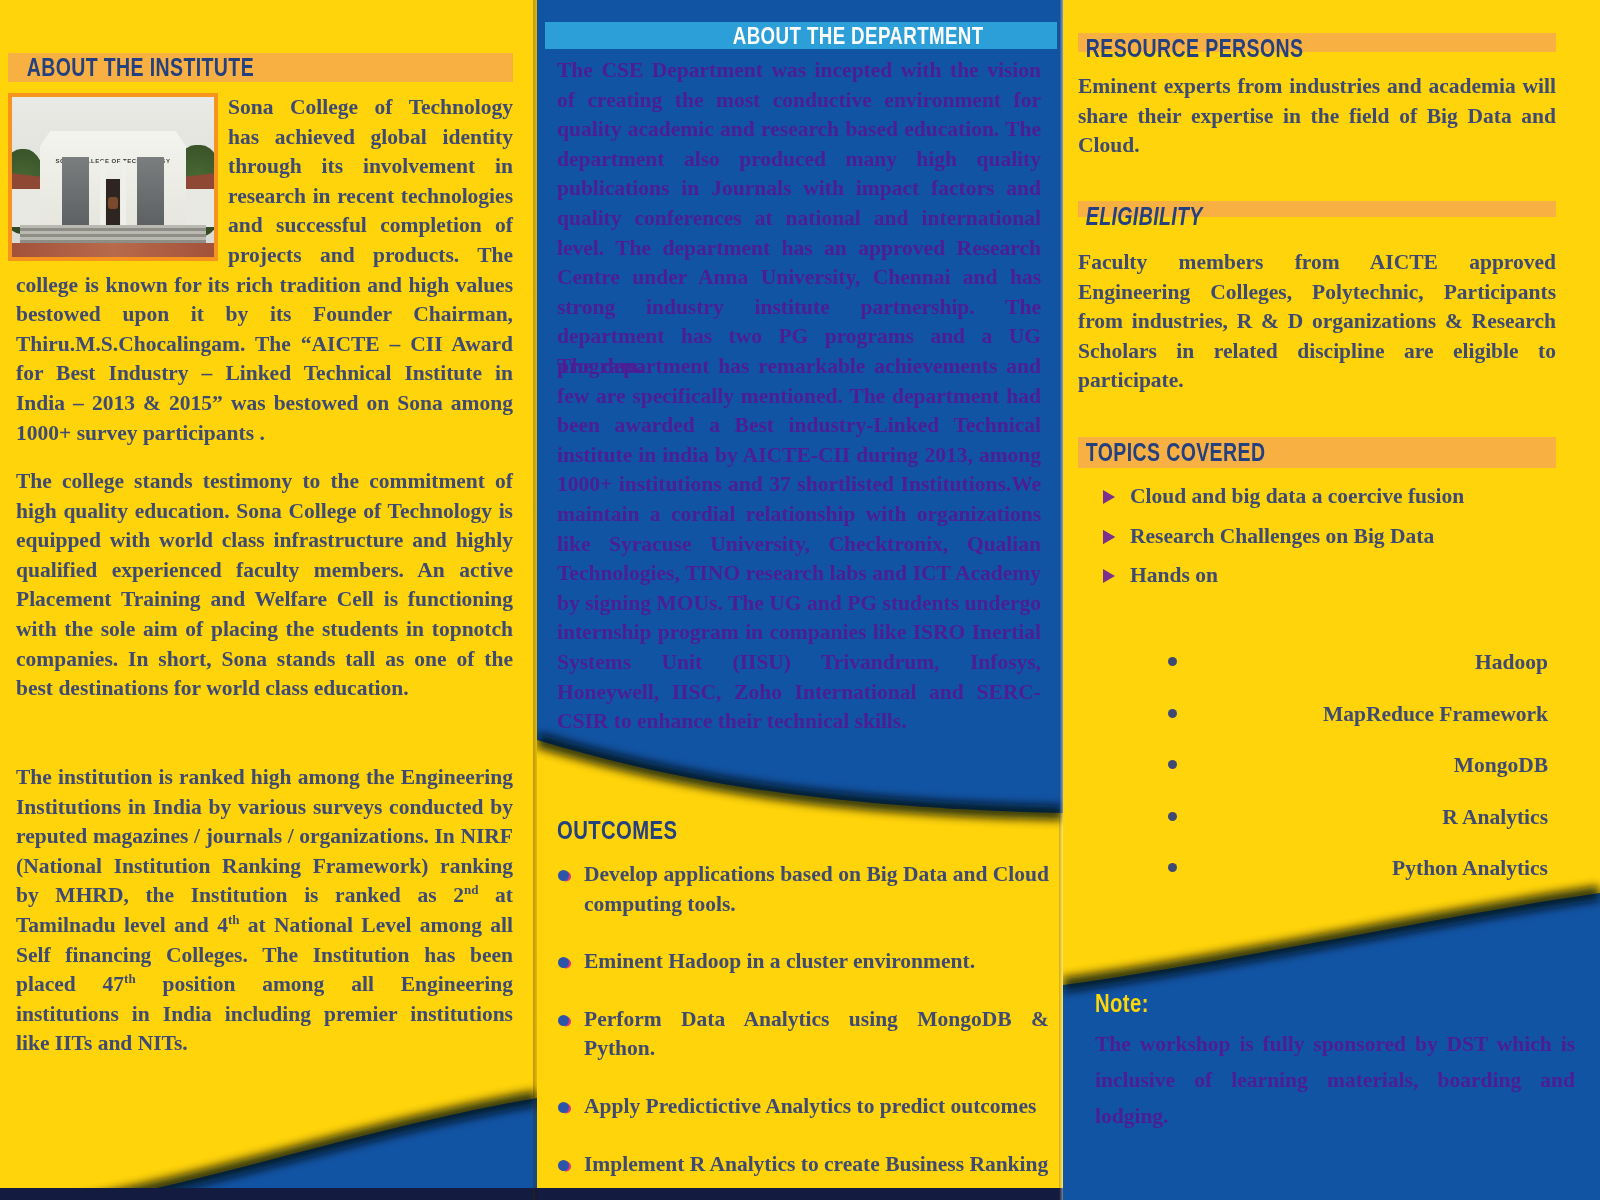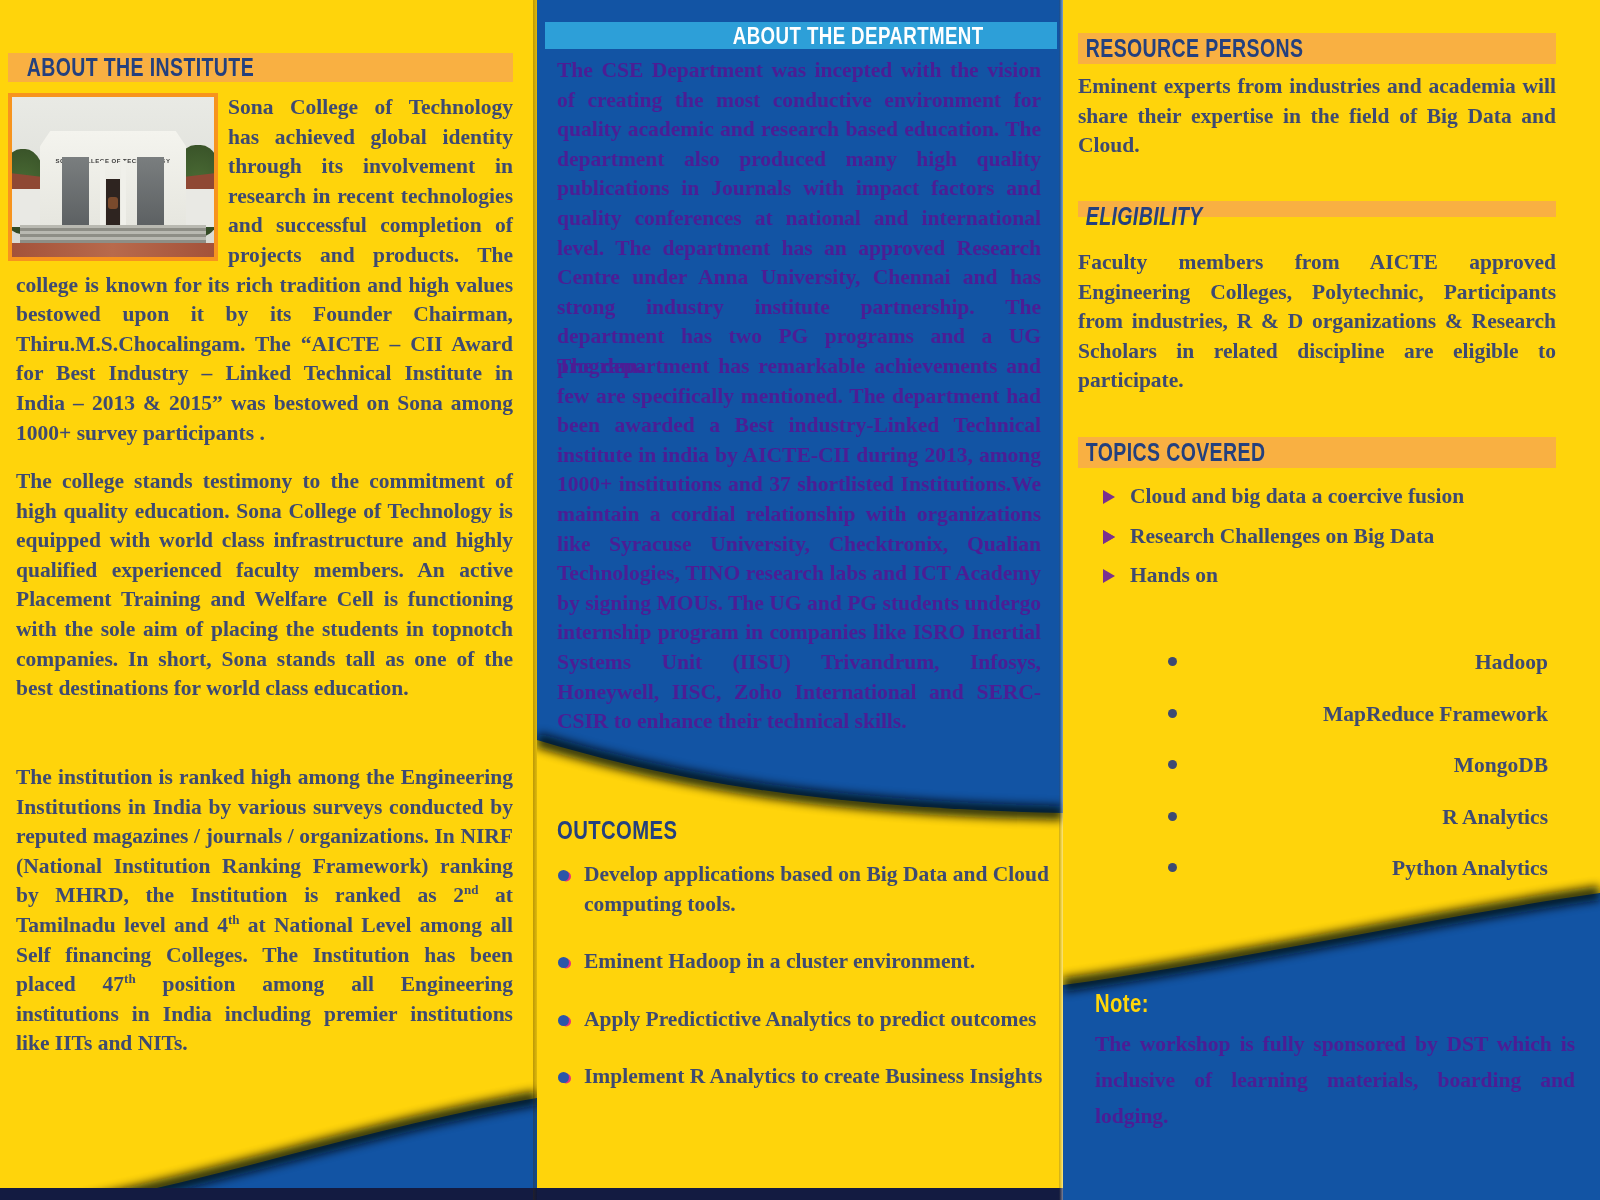--- a/index.html
+++ b/index.html
@@ -120,38 +120,39 @@
 
   <div class="abs z2 body-txt body-white" style="left:20px;top:352px;width:484px;">The department has remarkable achievements and few are specifically mentioned. The department had been awarded a Best industry-Linked Technical institute in india by AICTE-CII during  2013, among 1000+ institutions and 37 shortlisted Institutions.We maintain a cordial relationship with organizations like Syracuse University, Checktronix, Qualian Technologies, TINO research labs and ICT Academy by signing MOUs. The UG and PG students undergo internship program in companies like ISRO Inertial Systems Unit (IISU) Trivandrum, Infosys, Honeywell, IISC, Zoho International and SERC-CSIR to enhance their technical skills.</div>
 
   <div class="abs z2" style="left:20px;top:815px;">
     <span class="hcond navy" style="font-size:26px;">OUTCOMES</span>
   </div>
 
   <ul class="outcomes abs z2 body-txt" style="left:20px;top:860px;width:492px;">
     <li><span class="dot"></span><span>Develop applications based on Big Data and Cloud computing tools.</span></li>
     <li><span class="dot"></span><span>Eminent Hadoop in a cluster environment.</span></li>
+    <li><span class="dot"></span><span>Perform Data Analytics using  MongoDB &amp; Python.</span></li>
     <li><span class="dot"></span><span>Apply Predictictive Analytics to predict outcomes</span></li>
-    <li><span class="dot"></span><span>Implement R Analytics to create Business Insights</span></li>
+    <li><span class="dot"></span><span>Implement R Analytics to create Business Ranking</span></li>
   </ul>
 </div>
 
 <div id="panel-right" class="panel">
 
   <svg class="swoosh" style="top:860px;" width="537" height="340" viewBox="0 0 537 340">
     <defs>
         <filter id="bl3" x="-20%" y="-60%" width="140%" height="220%">
       <feGaussianBlur stdDeviation="5"></feGaussianBlur>
         </filter>
       </defs>
     <path d="M0,125 C180,100 380,55 537,33 L537,340 L0,340 Z" fill="#1254A4"></path>
     <path d="M0,125 C180,100 380,55 537,33" fill="none" stroke="#05070F" stroke-width="15" opacity="0.8" filter="url(#bl3)"></path>
   </svg>
 
-  <div class="hbar bar-orange" style="left:15px;top:33px;width:478px;height:31px;">
+  <div class="hbar bar-orange" style="left:15px;top:33px;width:478px;height:19px;">
     <span class="hcond navy" style="font-size:25px;line-height:31px;padding-left:10px;">RESOURCE PERSONS</span>
   </div>
   <div class="abs z2 body-txt" style="left:15px;top:72px;width:478px;">Eminent experts from industries and academia will share their expertise in the field of Big Data and Cloud.</div>
 
   <div class="hbar bar-orange" style="left:15px;top:201px;width:478px;height:16px;font-style:italic;">
     <span class="hcond navy" style="font-size:25px;line-height:31px;padding-left:10px;">ELIGIBILITY</span>
   </div>
   <div class="abs z2 body-txt" style="left:15px;top:248px;width:478px;">Faculty members from AICTE approved Engineering Colleges,  Polytechnic, Participants from industries, R &amp; D organizations &amp; Research Scholars in related discipline are eligible to participate.</div>
 
   <div class="hbar bar-orange" style="left:15px;top:437px;width:478px;height:31px;">

